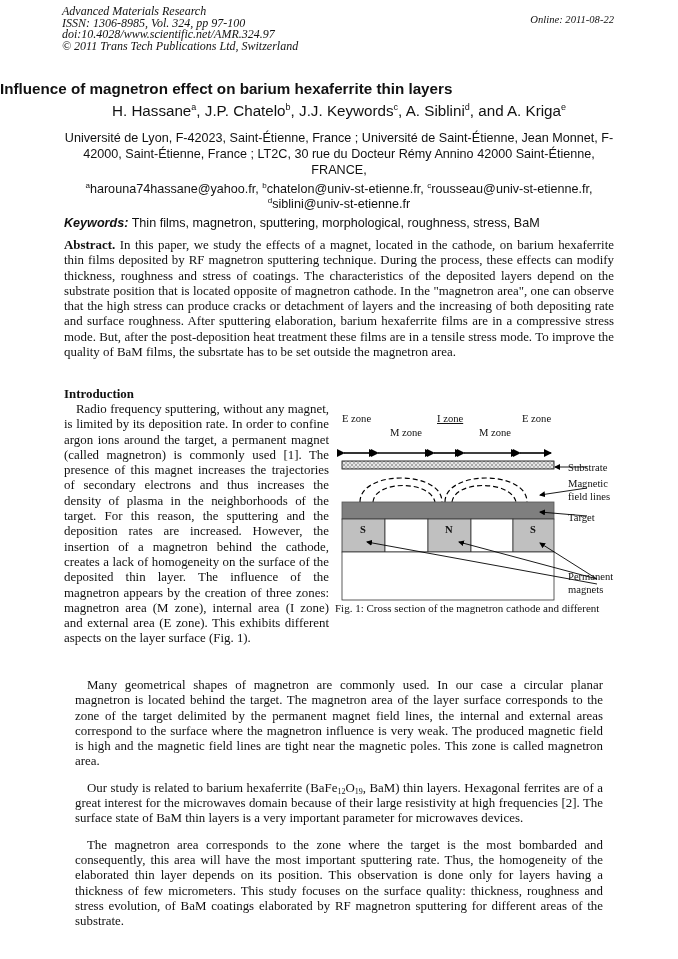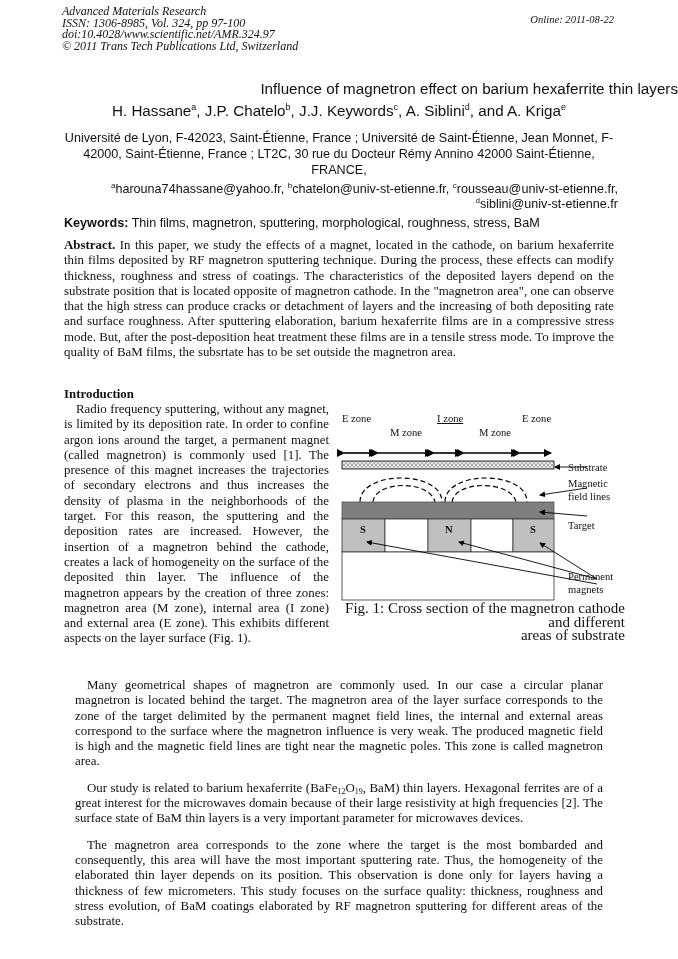--- a/index.html
+++ b/index.html
@@ -4,41 +4,41 @@
 <style>
   html, body { margin: 0; padding: 0; background: #ffffff; }
   body { width: 678px; height: 959px; position: relative; overflow: hidden; color: #111; }
   .serif { font-family: "Liberation Serif", "DejaVu Serif", serif; }
   .sans { font-family: "Liberation Sans", "DejaVu Sans", sans-serif; }
   .abs { position: absolute; }
 
   .header-left { left: 62px; top: 6px; font-size: 12px; line-height: 11.6px; font-style: italic; }
   .header-right { right: 64px; top: 14px; font-size: 10.6px; font-style: italic; }
 
-  .title { left: 0; width: 678px; top: 80px; text-align: right; font-size: 15.2px; font-weight: normal; }
+  .title { left: 0; width: 678px; top: 80px; text-align: left; font-size: 15.2px; font-weight: bold; }
   .authors { left: 0; width: 678px; top: 102px; text-align: center; font-size: 15.2px; }
   .authors sup { font-size: 9px; vertical-align: 6px; line-height: 0; }
   .affil { left: 60px; width: 558px; top: 130px; text-align: center; font-size: 12.6px; line-height: 16px; }
-  .emails { left: 60px; width: 558px; top: 182px; text-align: right; font-size: 12.6px; line-height: 15px; }
+  .emails { left: 60px; width: 558px; top: 182px; text-align: center; font-size: 12.6px; line-height: 15px; }
   .emails sup { font-size: 8px; vertical-align: 5px; line-height: 0; }
   .keywords { left: 64px; top: 216px; font-size: 12.6px; }
-  .keywords b { font-weight: bold; }
+  .keywords b { font-weight: bold; font-style: italic; }
 
   .body-text { font-size: 12.9px; line-height: 15.3px; text-align: justify; }
   .abstract { left: 64px; width: 550px; top: 238px; }
   .abstract b { font-weight: bold; }
   .intro-head { left: 64px; top: 387px; font-size: 12.9px; font-weight: bold; }
   .intro-col { left: 64px; width: 265px; top: 402px; text-indent: 12px; }
   .full-col { left: 64px; width: 550px; }
   .para { text-indent: 12px; margin: 11px; }
   sub.small { font-size: 8px; vertical-align: -2px; line-height: 0; }
 
   .figure { left: 335px; top: 408px; width: 300px; height: 230px; }
   .fig-label { position: absolute; font-size: 10.6px; }
-  .fig-caption { left: 335px; width: 290px; top: 602px; text-align: right; font-size: 15px; line-height: 13.5px; }
+  .fig-caption { left: 335px; width: 290px; top: 602px; text-align: left; font-size: 11px; line-height: 13.5px; }
 </style>
 </head>
 <body>
 
 <div class="abs serif header-left">
   <div>Advanced Materials Research</div>
   <div>ISSN: 1306-8985, Vol. 324, pp 97-100</div>
   <div>doi:10.4028/www.scientific.net/AMR.324.97</div>
   <div>© 2011 Trans Tech Publications Ltd, Switzerland</div>
 </div>
@@ -128,27 +128,26 @@
 
   
   <span class="fig-label" style="left:25px; top:116px; font-weight:bold;">S</span>
   <span class="fig-label" style="left:110px; top:116px; font-weight:bold;">N</span>
   <span class="fig-label" style="left:195px; top:116px; font-weight:bold;">S</span>
 
   
   <span class="fig-label" style="left:233px; top:54px;">Substrate</span>
   <span class="fig-label" style="left:233px; top:70px;">Magnetic</span>
   <span class="fig-label" style="left:233px; top:83px;">field lines</span>
-  <span class="fig-label" style="left:233px; top:112px;">Target</span>
+  <span class="fig-label" style="left:233px; top:104px;">Target</span>
   <span class="fig-label" style="left:233px; top:163px;">Permanent</span>
   <span class="fig-label" style="left:233px; top:176px;">magnets</span>
 </div>
 
 <div class="abs serif fig-caption">
   <div>Fig. 1: Cross section of the magnetron cathode and different</div>
-  <div>areas of substrate</div>
 </div>
 
 <div class="abs serif body-text full-col" style="top:667px;">
   <p class="para">Many geometrical shapes of magnetron are commonly used. In our case a circular planar magnetron is located behind the target. The magnetron area of the layer surface corresponds to the zone of the target delimited by the permanent magnet field lines, the internal and external areas correspond to the surface where the magnetron influence is very weak. The produced magnetic field is high and the magnetic field lines are tight near the magnetic poles. This zone is called magnetron area.</p>
   <p class="para"><span>Our study is related to barium hexaferrite (BaFe</span><sub class="small">12</sub><span>O</span><sub class="small">19</sub><span>, BaM) thin layers. Hexagonal ferrites are of a great interest for the microwaves domain because of their large resistivity at high frequencies [2]. The surface state of BaM thin layers is a very important parameter for microwaves devices.</span></p>
   <p class="para">The magnetron area corresponds to the zone where the target is the most bombarded and consequently, this area will have the most important sputtering rate. Thus, the homogeneity of the elaborated thin layer depends on its position. This observation is done only for layers having a thickness of few micrometers. This study focuses on the surface quality: thickness, roughness and stress evolution, of BaM coatings elaborated by RF magnetron sputtering for different areas of the substrate.</p>
 </div>
 
 </body></html>

